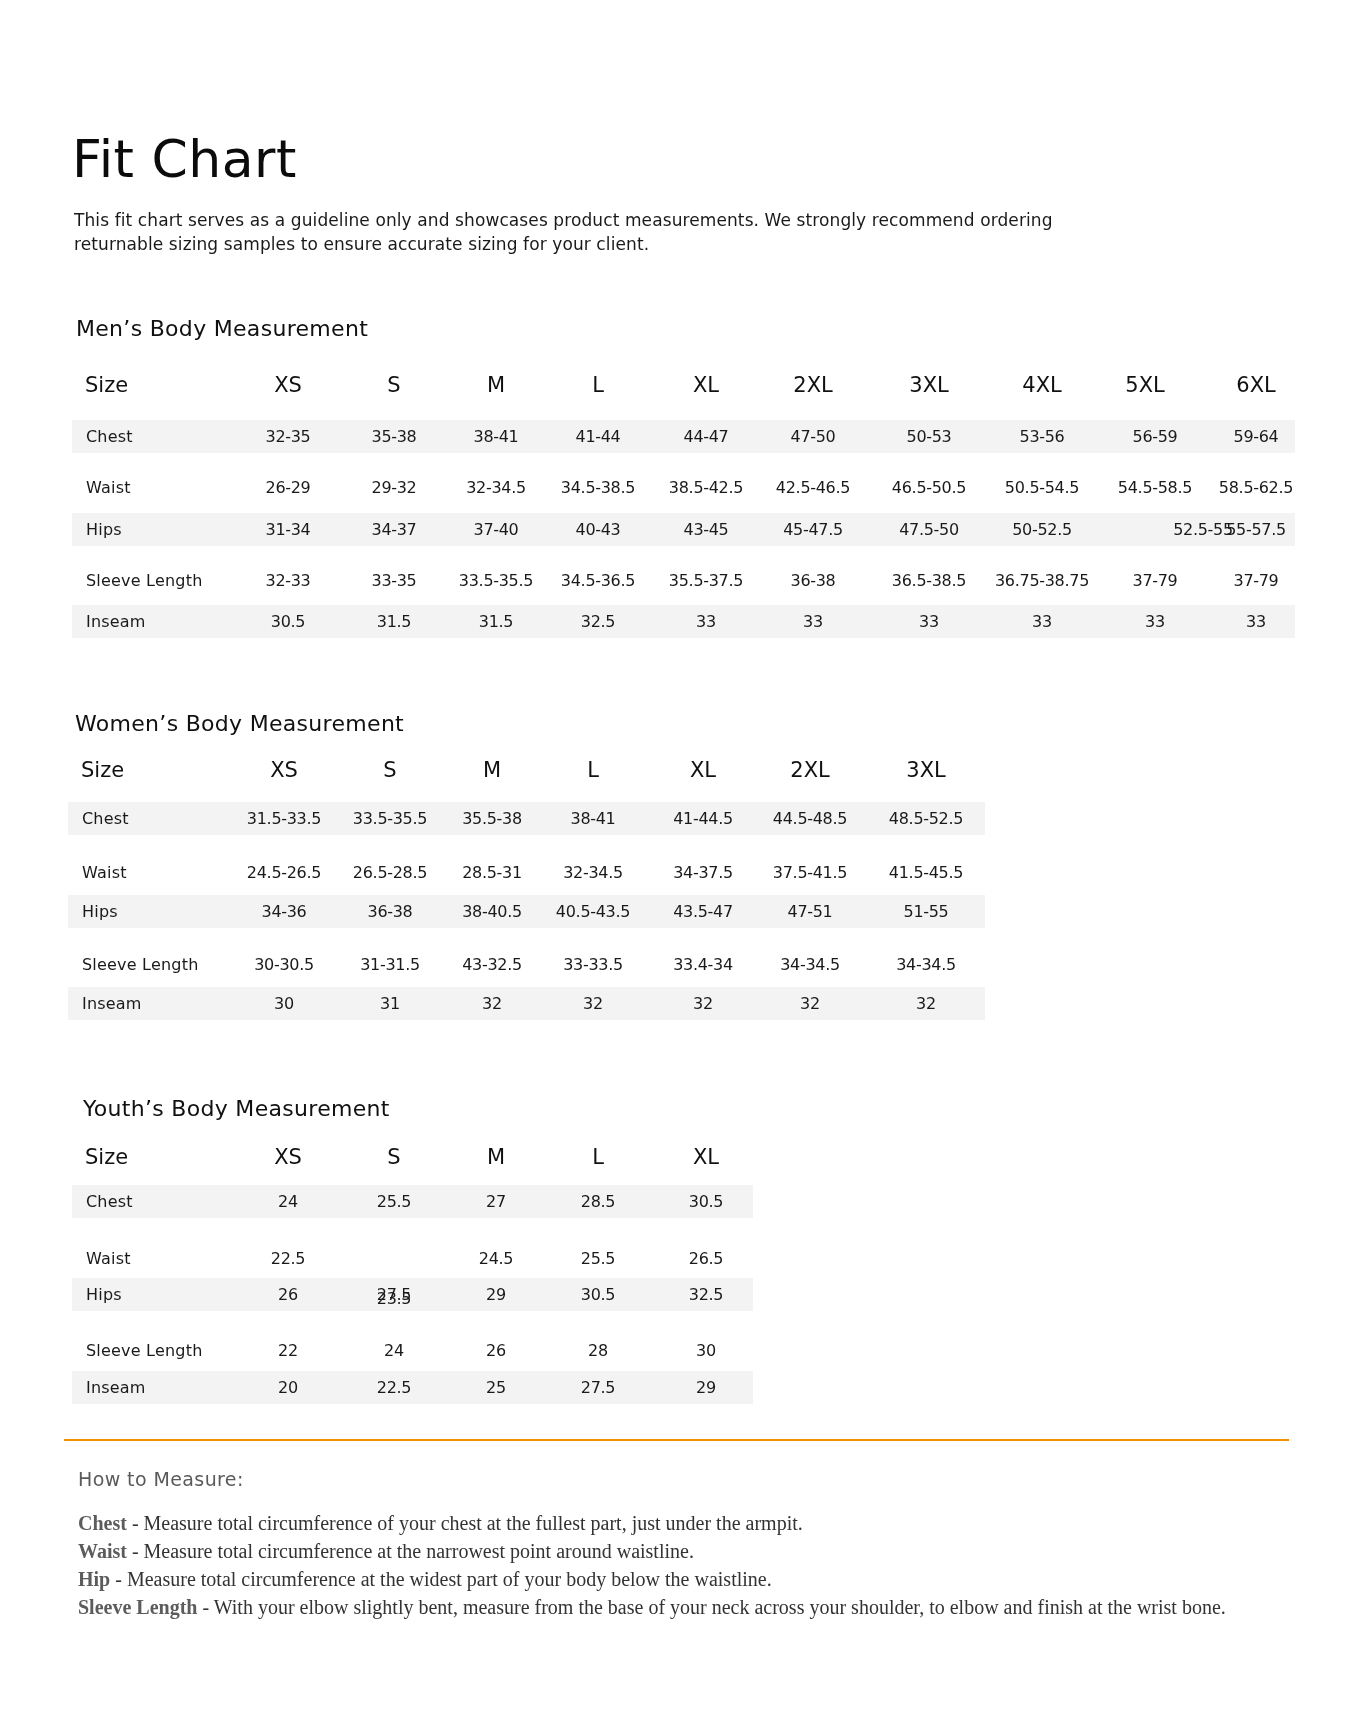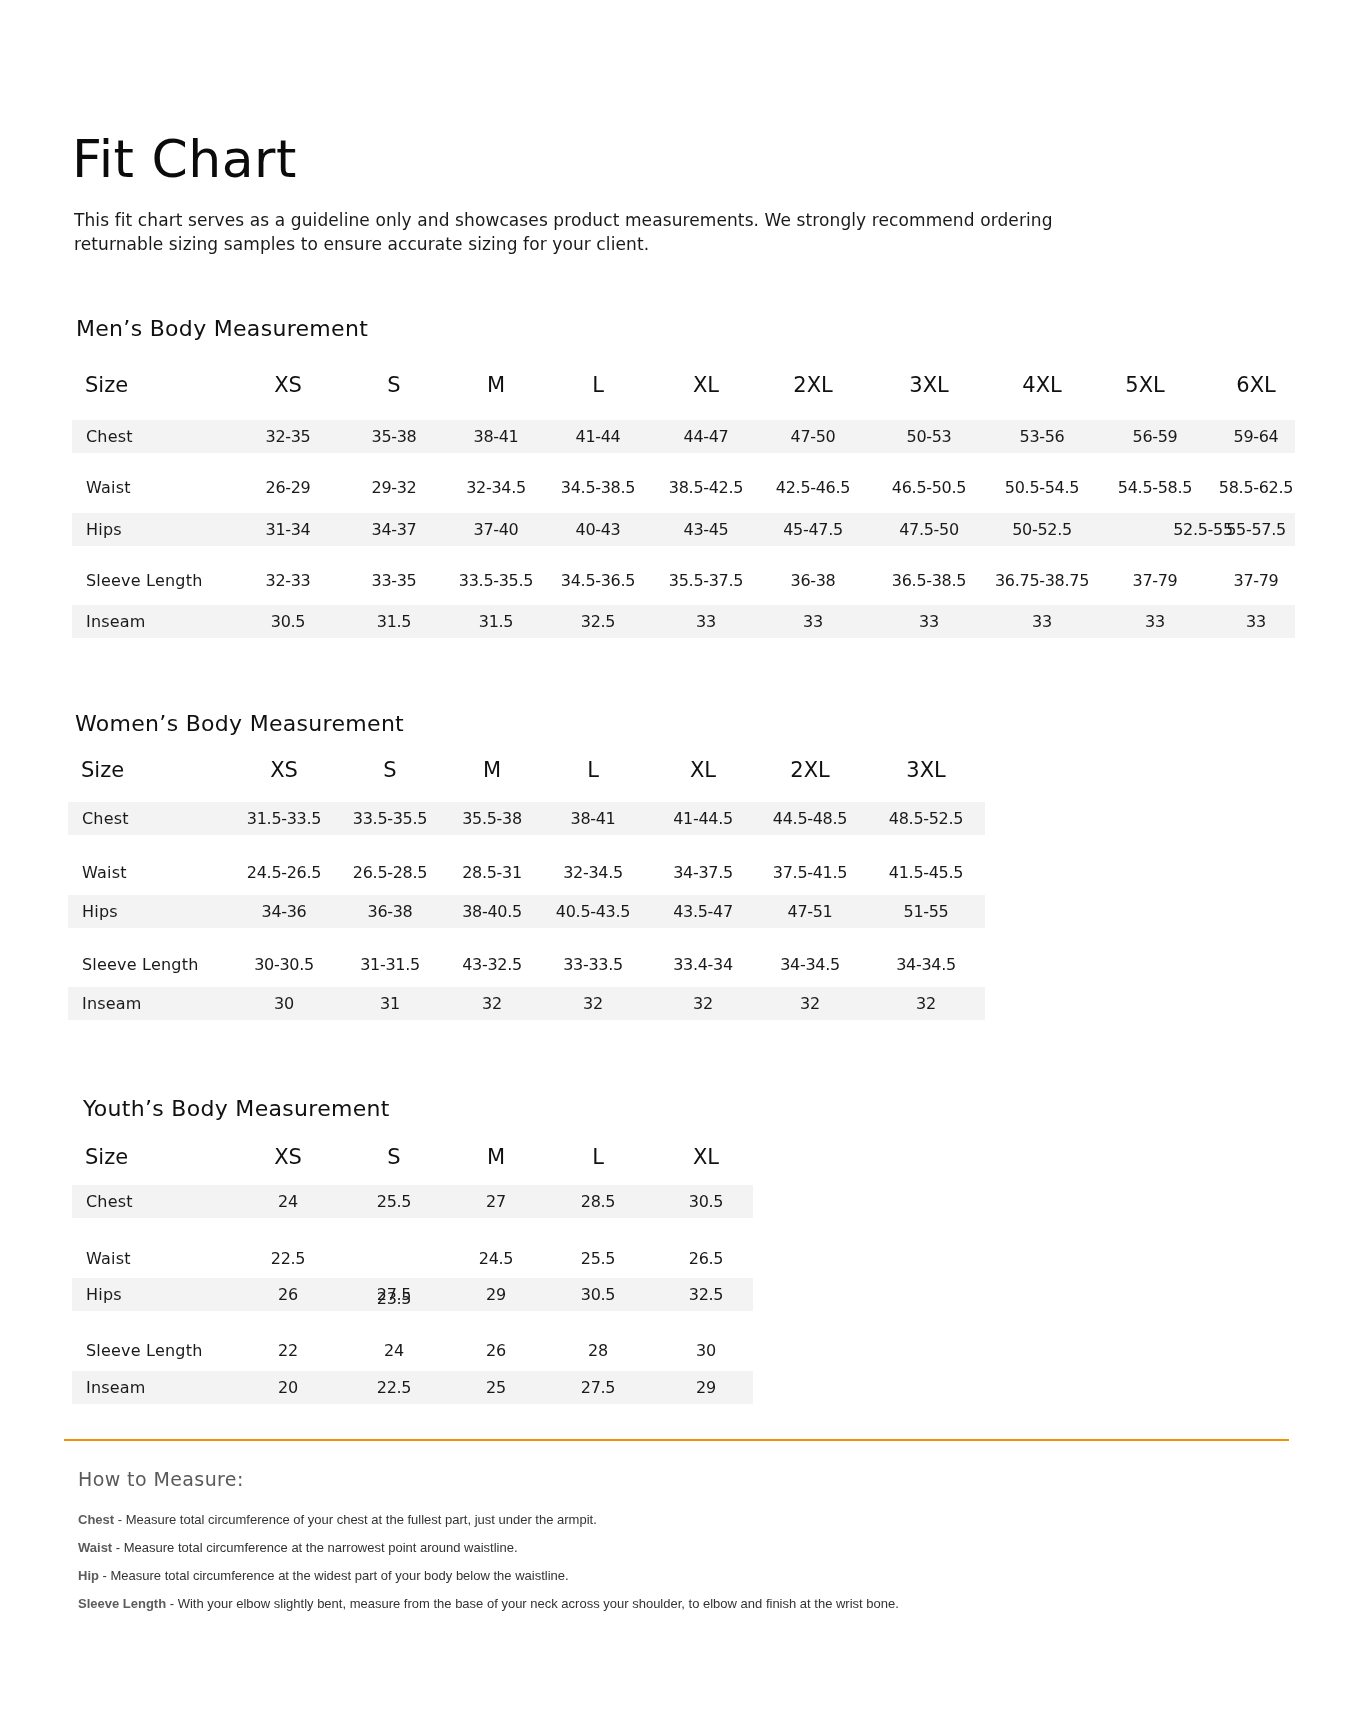--- a/index.html
+++ b/index.html
@@ -36,22 +36,22 @@
   .hdrlabel {
     position: absolute; transform: translateY(-50%); font-size: 21px; color: #111;
     white-space: nowrap; font-family: "DejaVu Sans", sans-serif;
   }
   .divider { position: absolute; left: 64px; top: 1439px; width: 1225px; height: 2px; }
   .howto-title {
     left: 78px; top: 1468px; font-size: 19px; color: #5a5a5a; letter-spacing: 0.4px;
     font-family: "DejaVu Sans", sans-serif;
   }
   .howto-line {
-    position: absolute; left: 78px; font-size: 13px; color: #333; white-space: nowrap;
-    font-family: Liberation Sans, sans-serif; letter-spacing: 0px;
+    position: absolute; left: 78px; font-size: 20px; color: #333; white-space: nowrap;
+    font-family: Liberation Serif, serif; letter-spacing: 0px;
   }
   .howto-term { color: #5c5c5c; font-weight: bold; }
 </style>
 </head>
 <body>
 
 <h1 class="abs title">Fit Chart</h1>
 
 <div class="abs intro">
   <div>This fit chart serves as a guideline only and showcases product measurements. We strongly recommend ordering</div>

